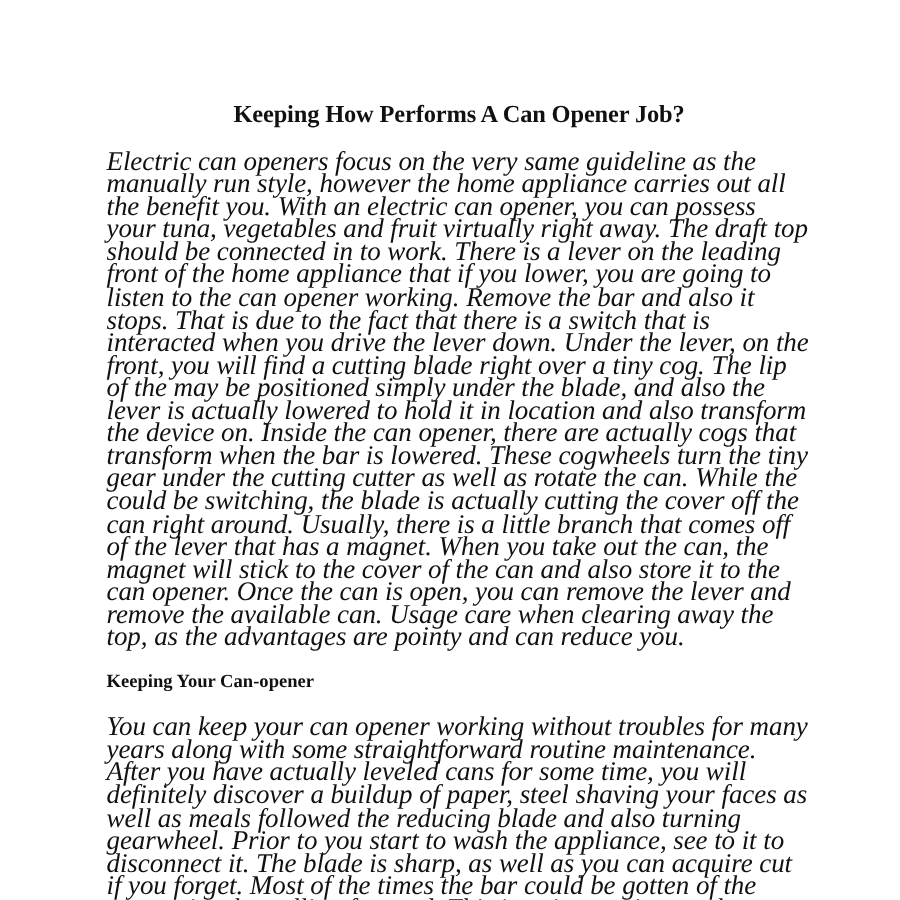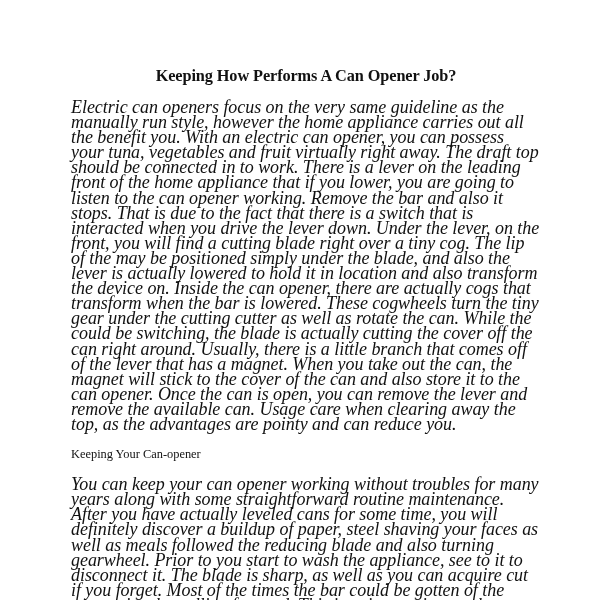--- a/index.html
+++ b/index.html
@@ -31,21 +31,21 @@
     }
     p {
       margin: 0 0 15px 0;
       font-size: 18px;
       line-height: 15.1px;
       letter-spacing: -0.05px;
       font-style: italic;
     }
     h2 {
       font-size: 12.4px;
-      font-weight: normal;
+      font-weight: bold;
       margin: 12px 0 15px 0;
       line-height: 15.1px;
     }
     a {
       color: #1a0dab;
       color: #2020c8;
       text-decoration: underline;
       text-align: right;
     }
   </style>

